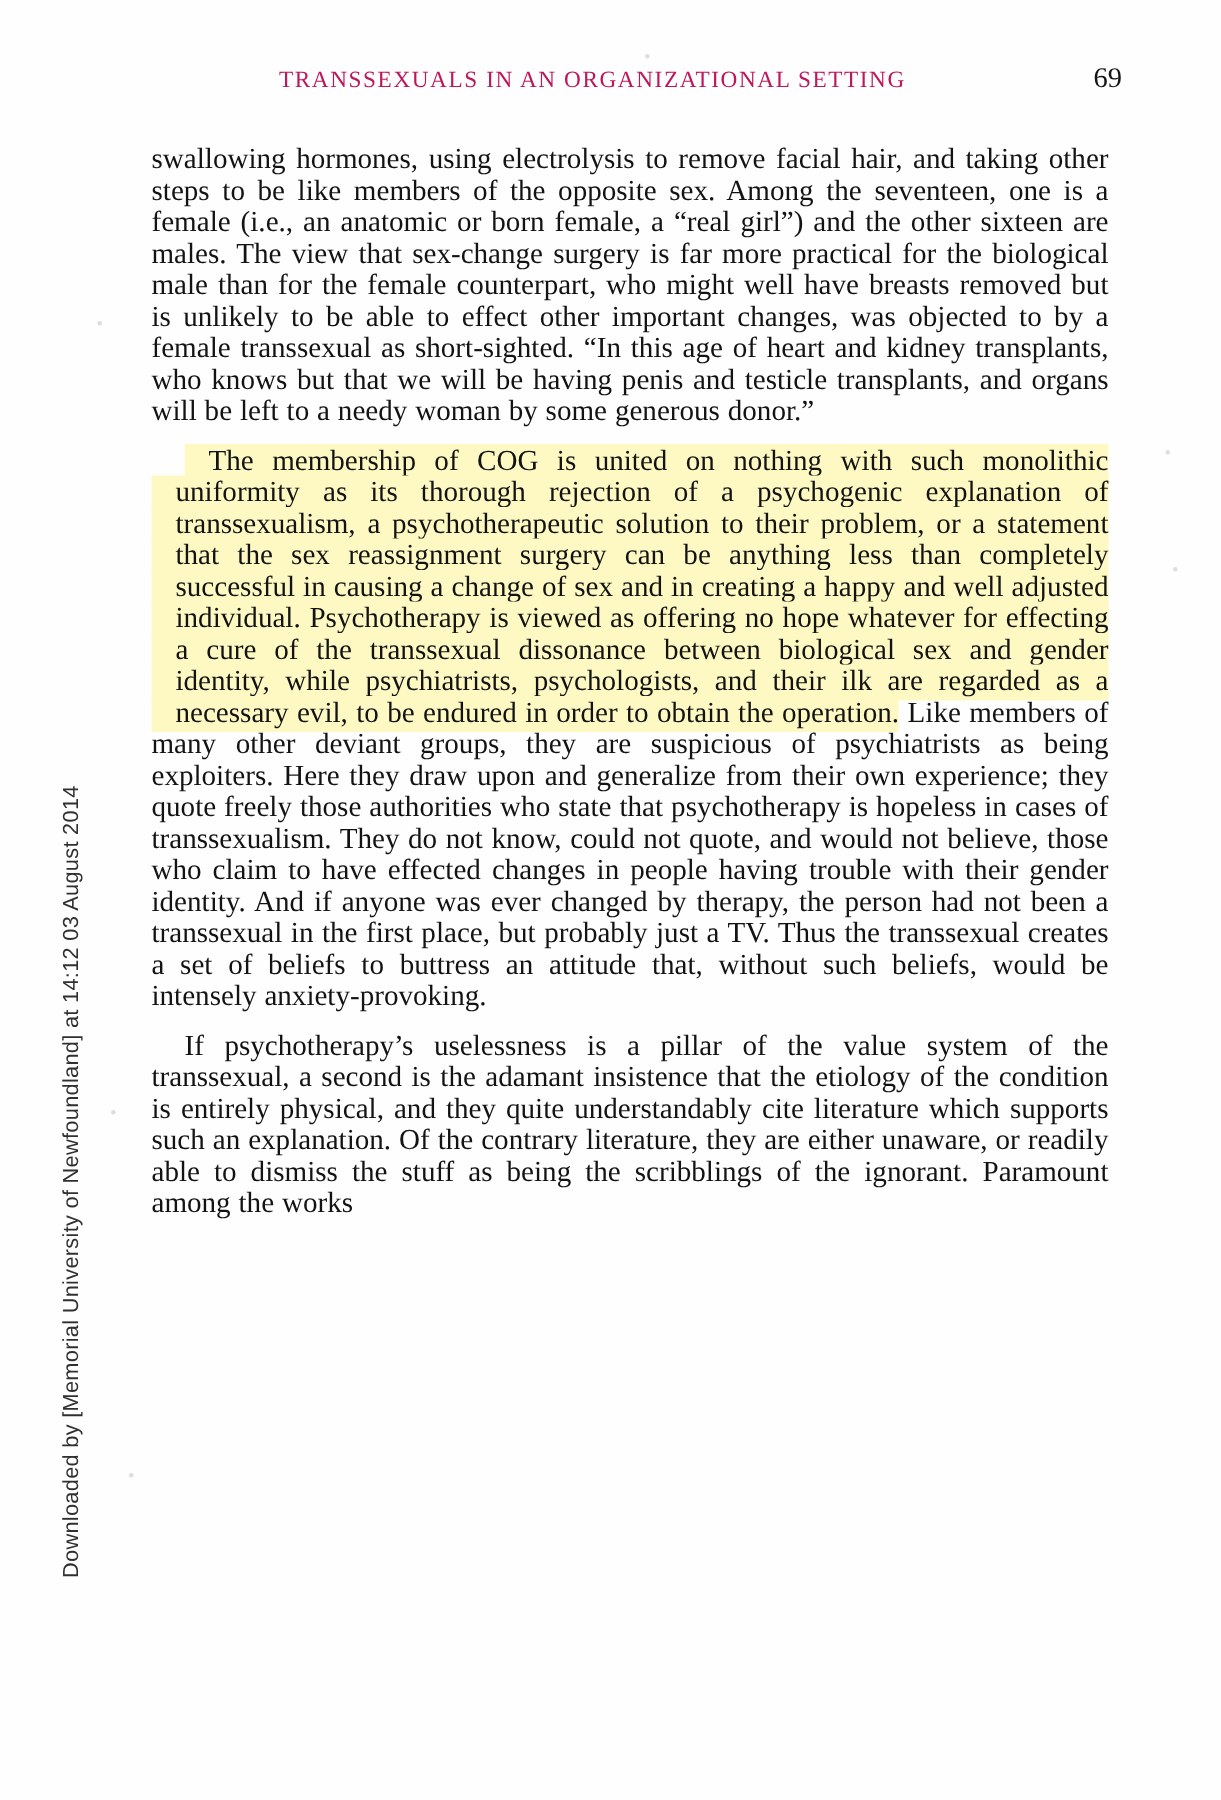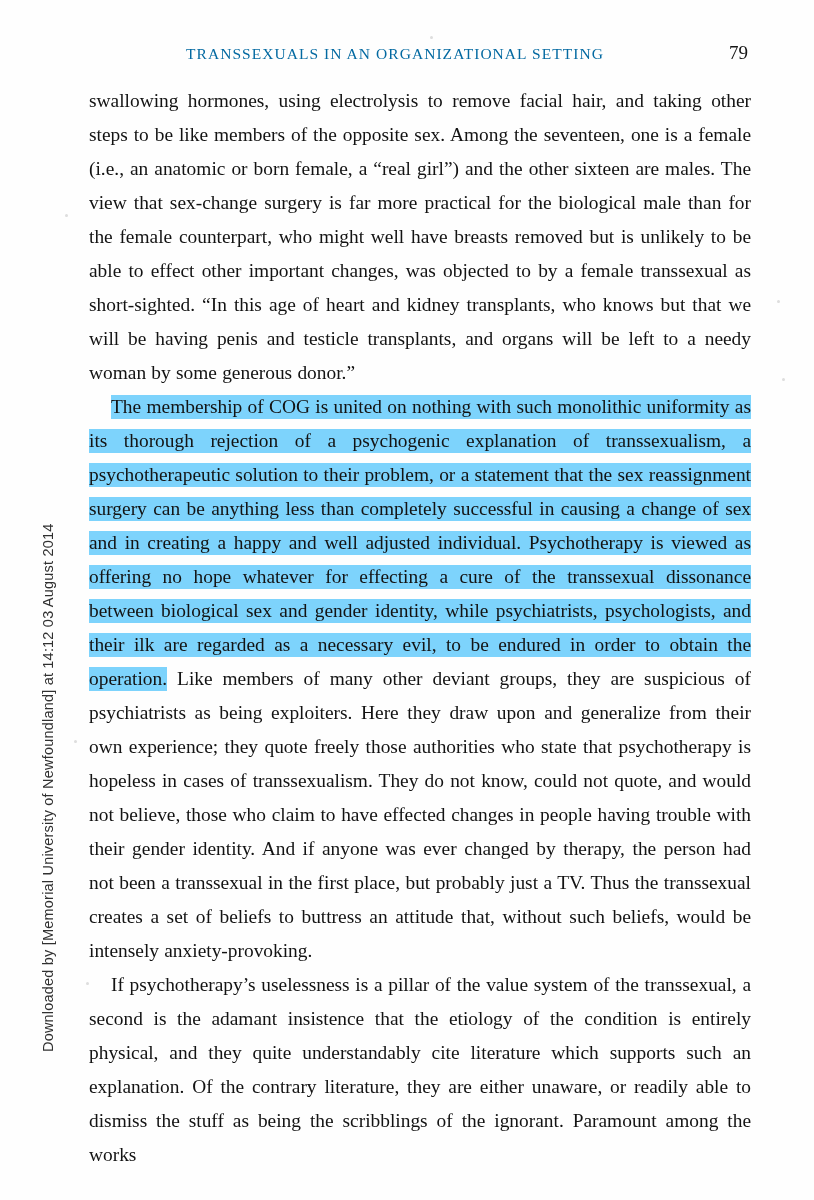--- a/index.html
+++ b/index.html
@@ -52,61 +52,61 @@
     top: 42px;
     width: 652px;
     display: flex;
     align-items: baseline;
     justify-content: space-between;
   }
   #runhead .rh-title {
     font-family: "Liberation Serif", serif;
     font-size: 15.5px;
     letter-spacing: 1.05px;
-    color: #0369a1;
+    color: #be185d;
     font-variant: small-caps;
     text-transform: uppercase;
     padding-left: 90px;
   }
   #runhead .rh-page {
     font-family: "Liberation Serif", serif;
     font-size: 19px;
     color: #151515;
   }
 
   
   #column {
     position: absolute;
     left: 89px;
     top: 84px;
     width: 662px;
   }
   p.para {
-    margin: 0;
+    margin: 12px;
     font-size: 19.4px;
-    line-height: 34px;
+    line-height: 21px;
     text-align: justify;
     text-justify: inter-word;
     color: #131313;
     word-spacing: 0.4px;
   }
   p.para.indent {
     text-indent: 22px;
     font-family: Liberation Serif, serif;
   }
   p.para + p.para {
     margin-top: 0px;
   }
 
   
   .hl {
-    background: #7dd3fc;
+    background: #fef9c3;
     box-decoration-break: clone;
     -webkit-box-decoration-break: clone;
-    padding: 1px 0 2px 0;
+    padding: 1px 0 2px 16px;
   }
   #highlight-para {
     text-indent: 22px;
   }
 
   
   .speck {
     position: absolute;
     background: #bdbdbd;
     border-radius: 50%;
@@ -117,21 +117,21 @@
 <body>
 
 <div id="page">
 
   <div id="sidestamp">
     <div class="vtext">Downloaded by [Memorial University of Newfoundland] at 14:12 03 August 2014</div>
   </div>
 
   <div id="runhead">
     <div class="rh-title">Transsexuals in an Organizational Setting</div>
-    <div class="rh-page">79</div>
+    <div class="rh-page">69</div>
   </div>
 
   <div id="column">
 
     <p class="para">swallowing hormones, using electrolysis to remove facial hair, and taking other steps to be like members of the opposite sex. Among the seventeen, one is a female (i.e., an anatomic or born female, a “real girl”) and the other sixteen are males. The view that sex-change surgery is far more practical for the biological male than for the female counterpart, who might well have breasts removed but is unlikely to be able to effect other important changes, was objected to by a female transsexual as short-sighted. “In this age of heart and kidney transplants, who knows but that we will be having penis and testicle transplants, and organs will be left to a needy woman by some generous donor.”</p>
 
     <p class="para" id="highlight-para"><span class="hl">The membership of COG is united on nothing with such monolithic uniformity as its thorough rejection of a psychogenic explanation of transsexualism, a psychotherapeutic solution to their problem, or a statement that the sex reassignment surgery can be anything less than completely successful in causing a change of sex and in creating a happy and well adjusted individual. Psychotherapy is viewed as offering no hope whatever for effecting a cure of the transsexual dissonance between biological sex and gender identity, while psychiatrists, psychologists, and their ilk are regarded as a necessary evil, to be endured in order to obtain the operation.</span><span> Like members of many other deviant groups, they are suspicious of psychiatrists as being exploiters. Here they draw upon and generalize from their own experience; they quote freely those authorities who state that psychotherapy is hopeless in cases of transsexualism. They do not know, could not quote, and would not believe, those who claim to have effected changes in people having trouble with their gender identity. And if anyone was ever changed by therapy, the person had not been a transsexual in the first place, but probably just a TV. Thus the transsexual creates a set of beliefs to buttress an attitude that, without such beliefs, would be intensely anxiety-provoking.</span></p>
 
     <p class="para indent">If psychotherapy’s uselessness is a pillar of the value system of the transsexual, a second is the adamant insistence that the etiology of the condition is entirely physical, and they quite understandably cite literature which supports such an explanation. Of the contrary literature, they are either unaware, or readily able to dismiss the stuff as being the scribblings of the ignorant. Paramount among the works</p>
 

